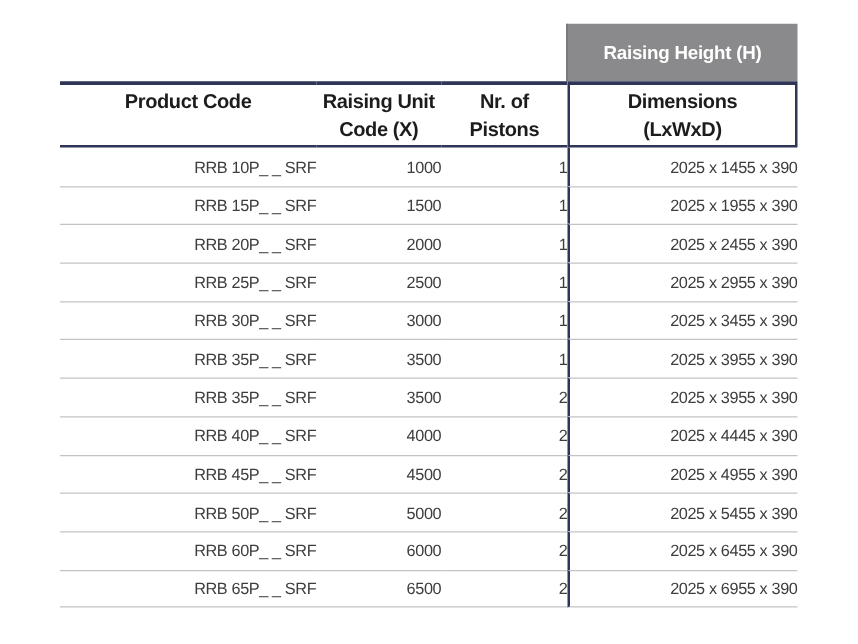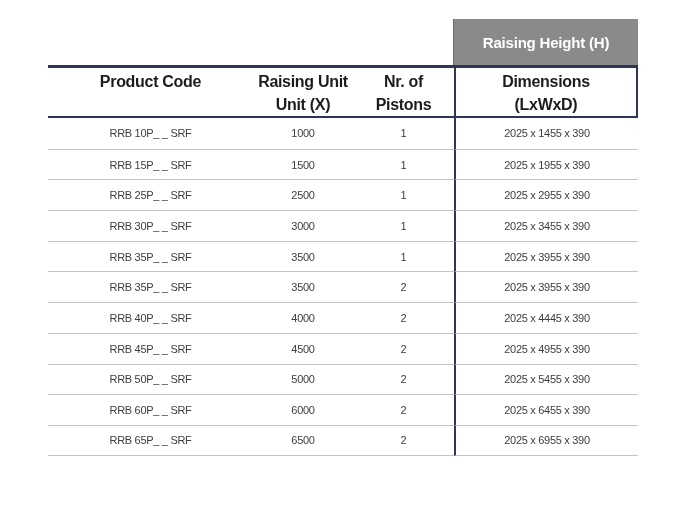--- a/index.html
+++ b/index.html
@@ -51,22 +51,22 @@
     text-align:center;
     background:#fff;
   }
   thead th .hl{line-height:23px;min-height:23px;}
   th.dims{
     border-left:2px solid var(--navy);
     border-right:2px solid var(--navy);
   }
   tbody td{
     height:30.7px;
-    text-align:center;vertical-align:middle;
-    font-size:11px;color:var(--text);
+    text-align:right;vertical-align:middle;
+    font-size:13px;color:var(--text);
     letter-spacing:-0.3px;
     background:transparent;
   }
   tbody tr + tr td{border-top:1px solid var(--row_line);}
   tbody tr:last-child td{border-bottom:1px solid var(--row_line);}
   tbody td.dims{border-left:2px solid var(--navy);}
 </style>
 </head>
 <body>
 
@@ -84,21 +84,21 @@
         <col class="c4">
     </colgroup>
     <thead>
       <tr>
         <th>
           <div class="hl">Product Code</div>
           <div class="hl"></div>
         </th>
         <th>
           <div class="hl">Raising Unit</div>
-          <div class="hl">Unit (X)</div>
+          <div class="hl">Code (X)</div>
         </th>
         <th>
           <div class="hl">Nr. of</div>
           <div class="hl">Pistons</div>
         </th>
         <th class="dims">
           <div class="hl">Dimensions</div>
           <div class="hl">(LxWxD)</div>
         </th>
       </tr>
@@ -111,20 +111,26 @@
     <td class="dims">2025 x 1455 x 390</td>
   </tr>
 
   <tr>
     <td>RRB 15P_ _ SRF</td>
     <td>1500</td>
     <td>1</td>
     <td class="dims">2025 x 1955 x 390</td>
   </tr>
 
+  <tr>
+    <td>RRB 20P_ _ SRF</td>
+    <td>2000</td>
+    <td>1</td>
+    <td class="dims">2025 x 2455 x 390</td>
+  </tr>
 
   <tr>
     <td>RRB 25P_ _ SRF</td>
     <td>2500</td>
     <td>1</td>
     <td class="dims">2025 x 2955 x 390</td>
   </tr>
 
   <tr>
     <td>RRB 30P_ _ SRF</td>

